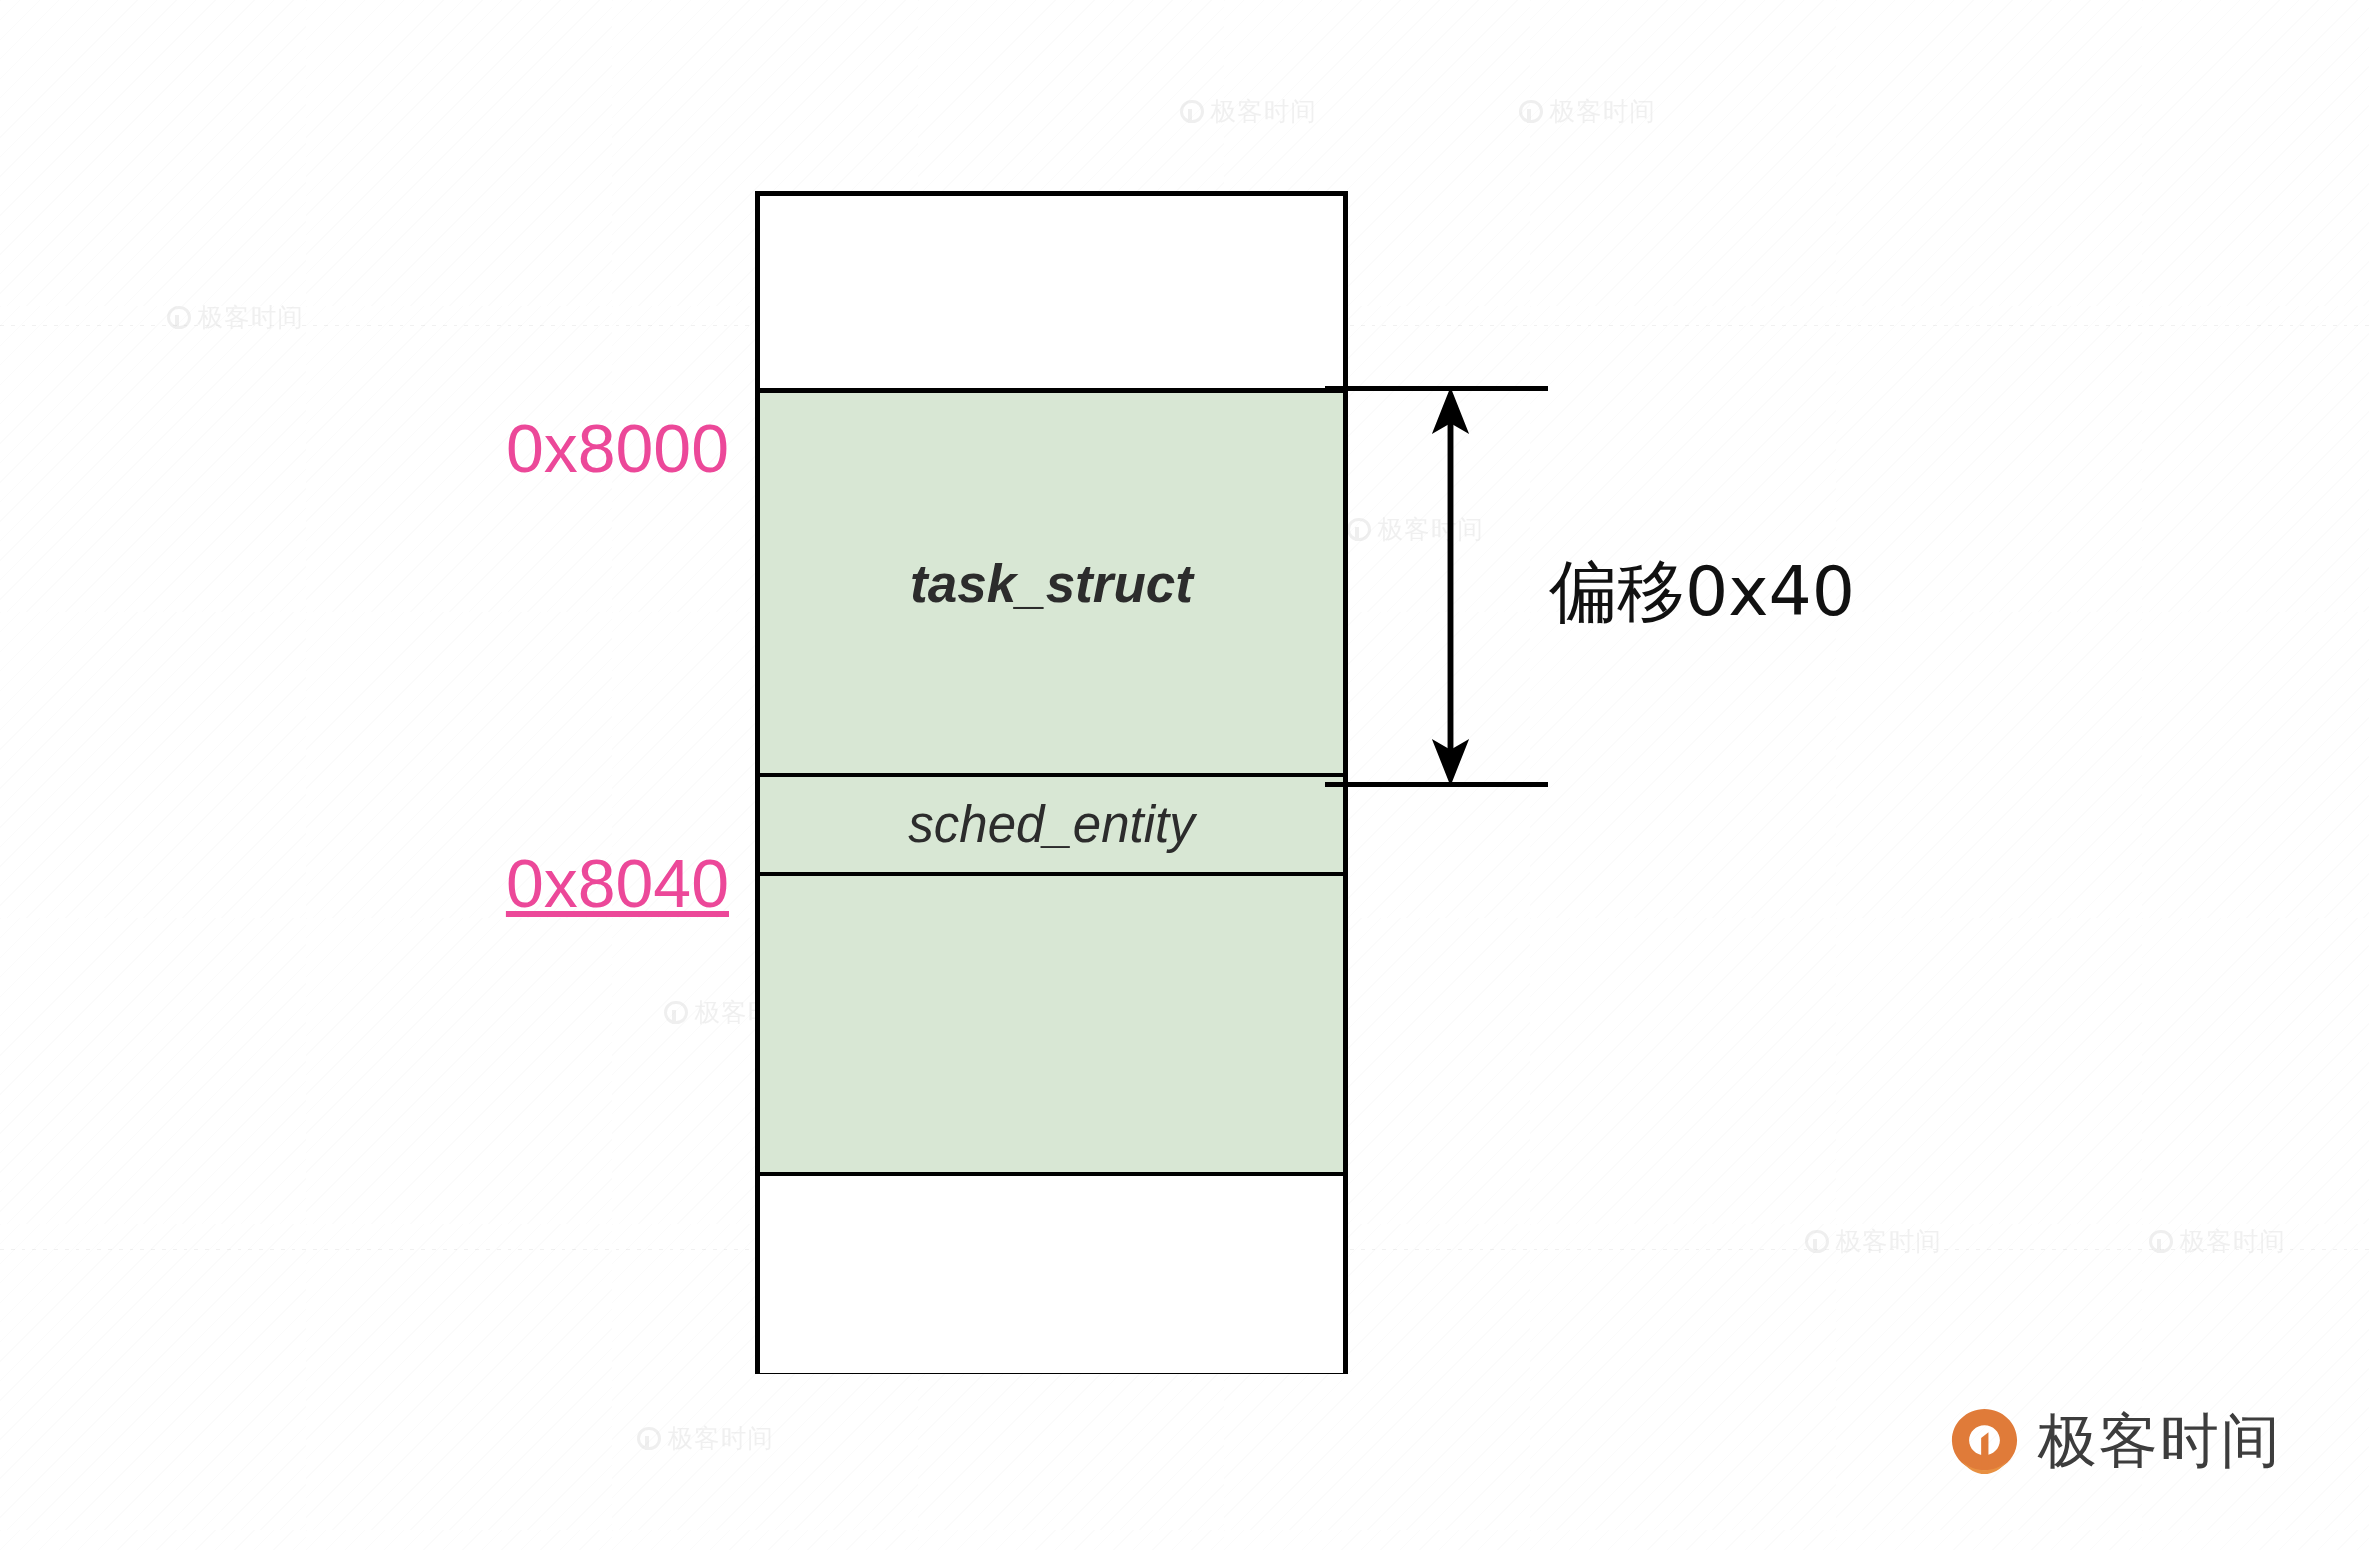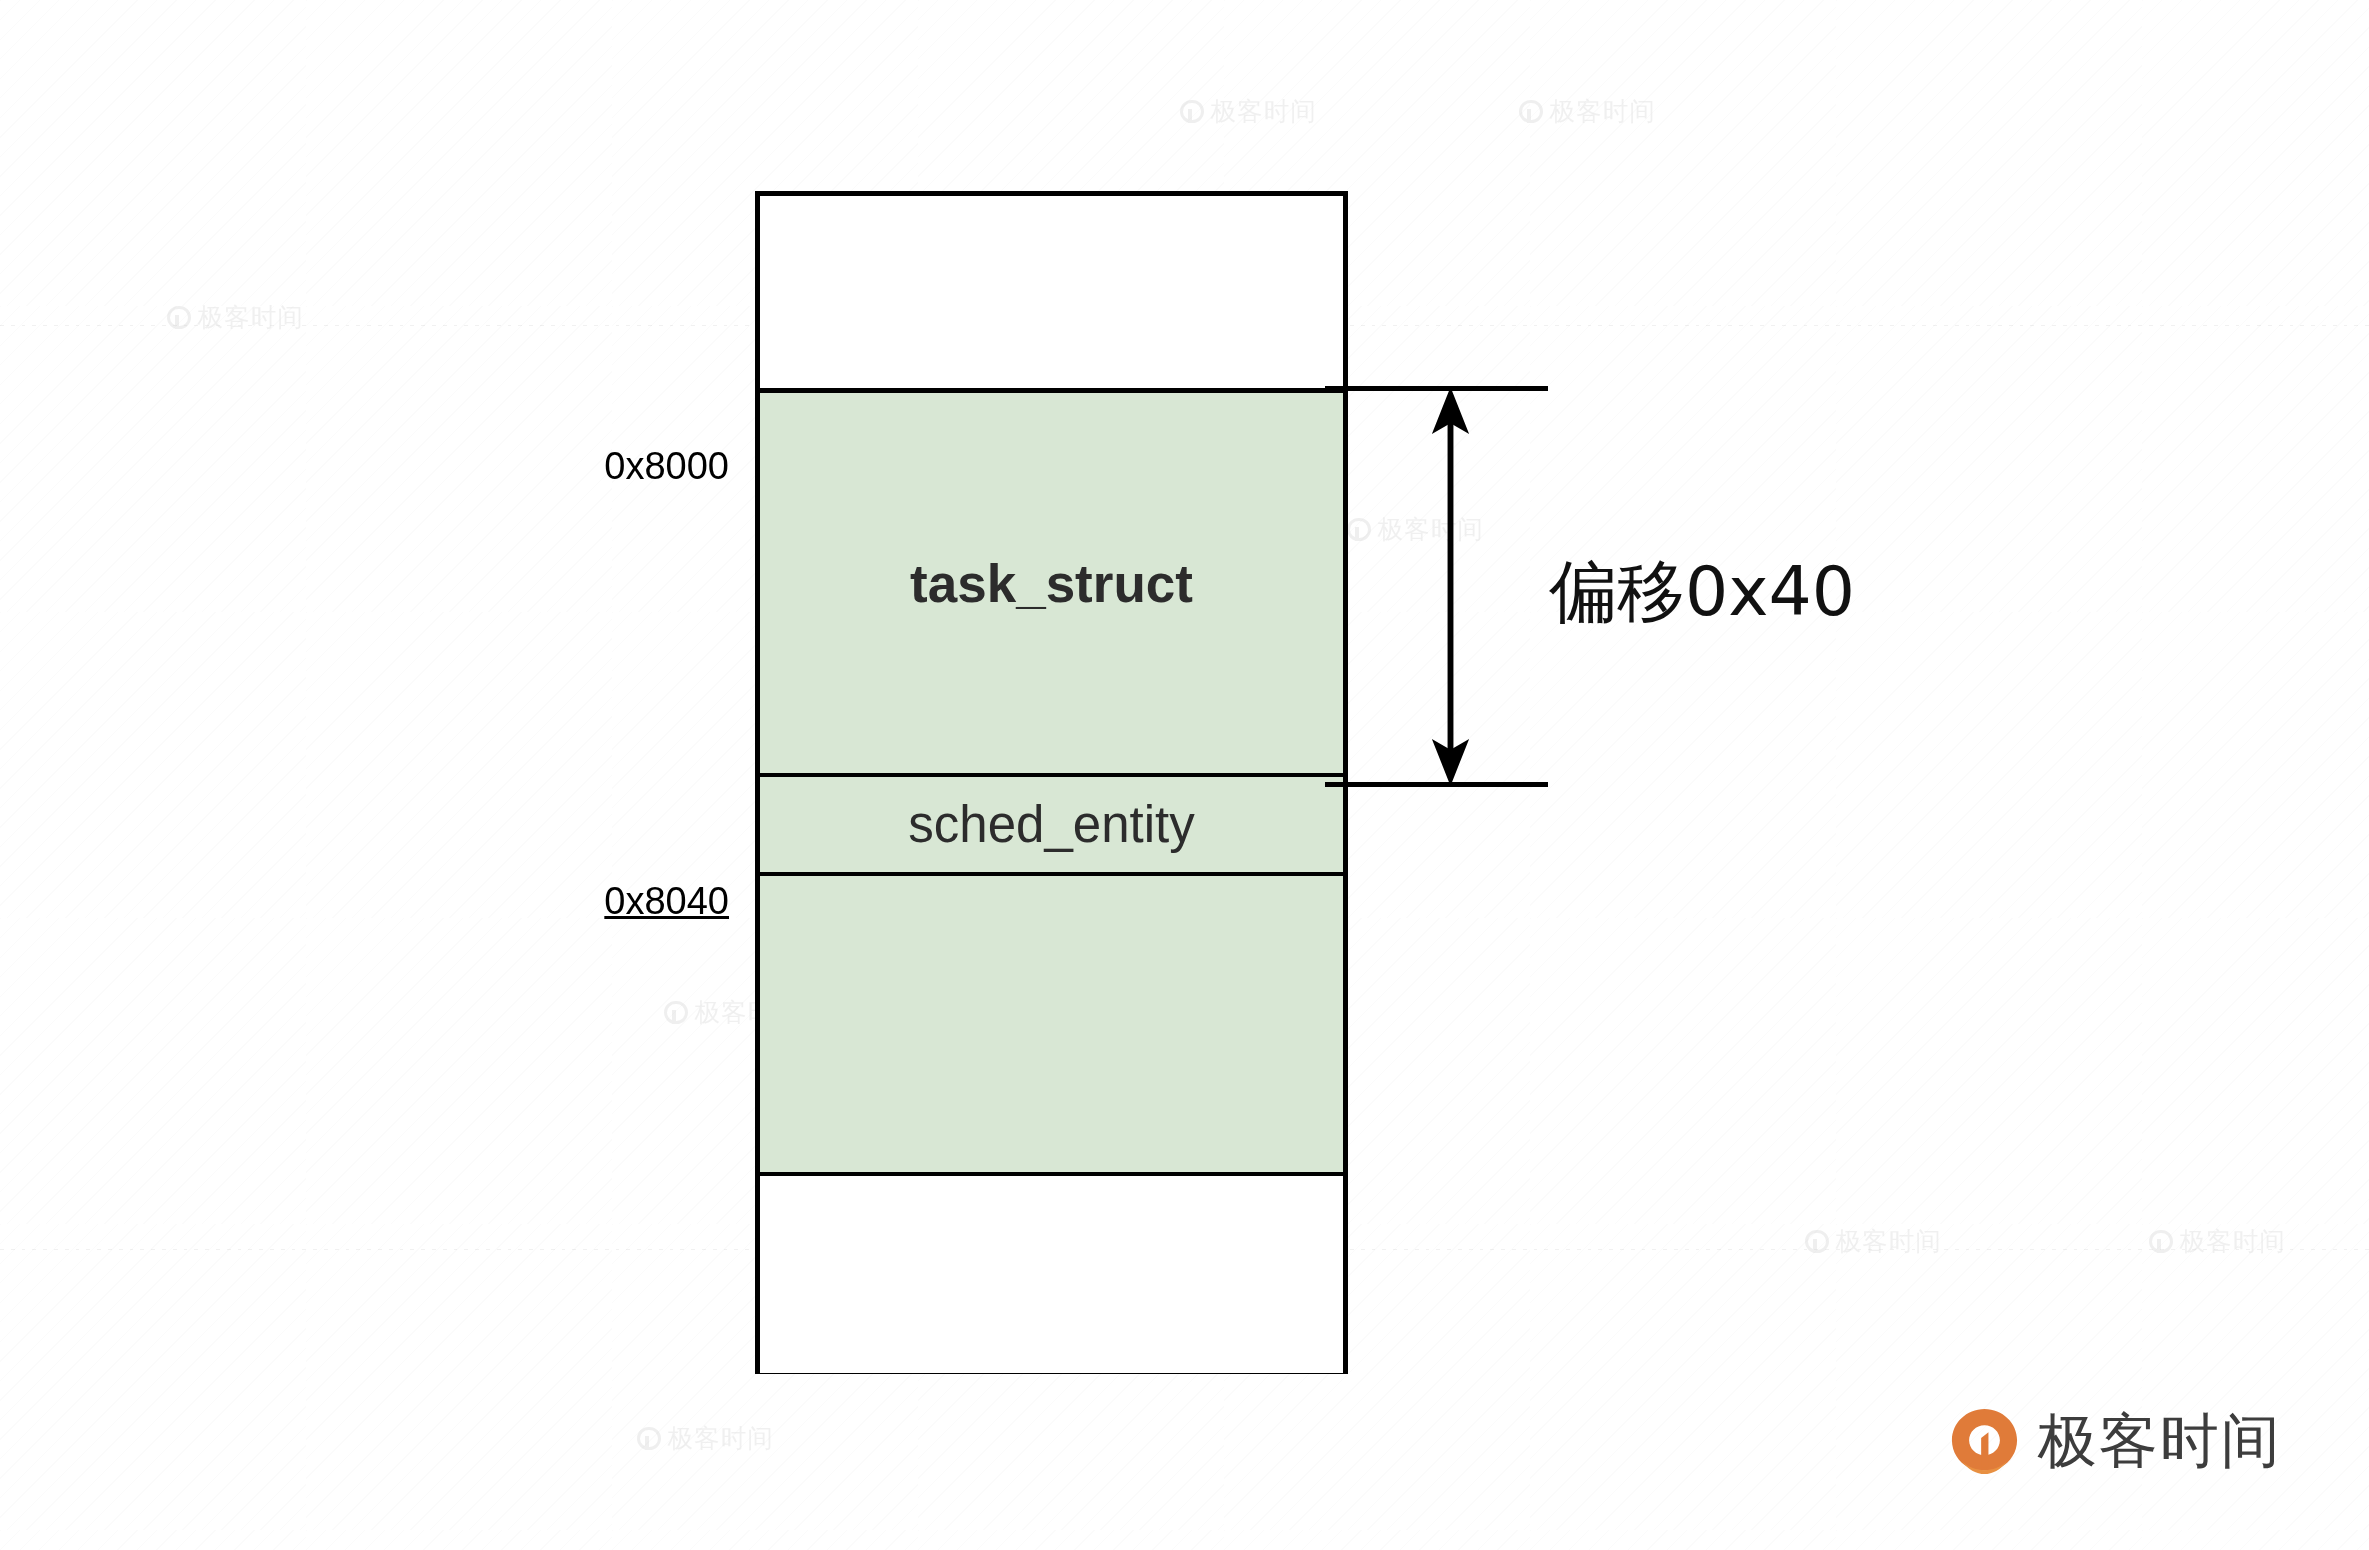--- a/index.html
+++ b/index.html
@@ -138,42 +138,42 @@
   }
   .seg-bottom-blank {
     top: 980px;
     height: 197px;
     background: #ffffff;
   }
 
   .seg-label {
     color: #2c2c2c;
     font-family: "Liberation Sans", "DejaVu Sans", sans-serif;
+    font-style: italic;
   }
   .label-task {
     font-size: 53px;
     font-weight: bold;
     letter-spacing: 0px;
   }
   .label-sched {
     font-size: 51px;
     font-weight: normal;
     letter-spacing: 0px;
   }
 
   
   .addr {
     position: absolute;
-    font-size: 38px;
-    color: #000000;
+    font-size: 68px;
+    color: #ec4899;
     font-family: "Liberation Sans", "DejaVu Sans", sans-serif;
     white-space: nowrap;
     text-align: right;
     z-index: 12;
-    margin-top: 36px;
   }
   #addr-8000 { left: 374px; top: 409px; width: 355px; }
   #addr-8040 { left: 374px; top: 844px; width: 355px; text-decoration: underline; }
 
   
   .guide {
     position: absolute;
     height: 4.9px;
     background: #000000;
     z-index: 11;

